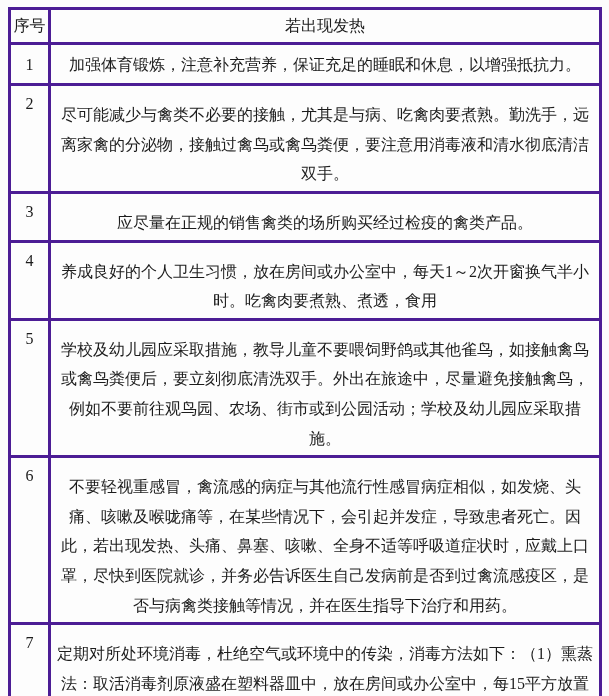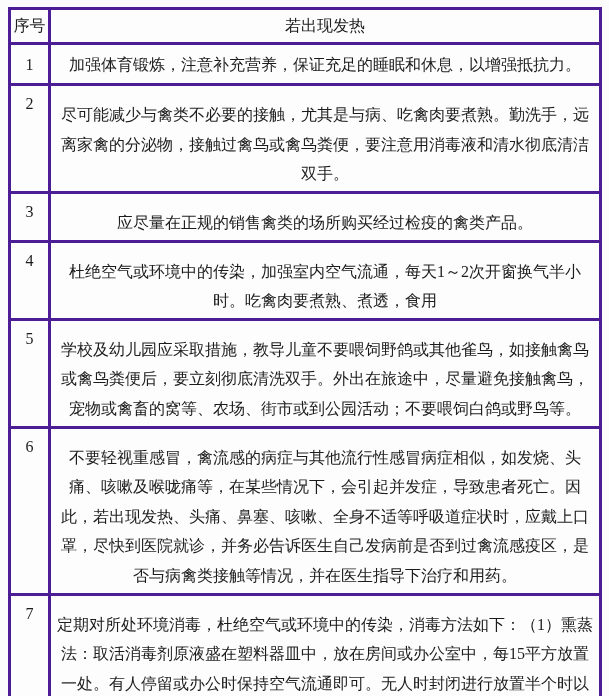--- a/index.html
+++ b/index.html
@@ -75,25 +75,25 @@
       <tr>
         <td class="no-cell">2</td>
         <td class="measure-cell">尽可能减少与禽类不必要的接触，尤其是与病、吃禽肉要煮熟。勤洗手，远离家禽的分泌物，接触过禽鸟或禽鸟粪便，要注意用消毒液和清水彻底清洁双手。</td>
       </tr>
       <tr>
         <td class="no-cell">3</td>
         <td class="measure-cell">应尽量在正规的销售禽类的场所购买经过检疫的禽类产品。</td>
       </tr>
       <tr>
         <td class="no-cell">4</td>
-        <td class="measure-cell">杜绝空气或环境中的传染，加强室内空气流通，每天1～2次开窗换气半小时。吃禽肉要煮熟、煮透，食用</td>
+        <td class="measure-cell">养成良好的个人卫生习惯，放在房间或办公室中，每天1～2次开窗换气半小时。吃禽肉要煮熟、煮透，食用</td>
       </tr>
       <tr>
         <td class="no-cell">5</td>
-        <td class="measure-cell">学校及幼儿园应采取措施，教导儿童不要喂饲野鸽或其他雀鸟，如接触禽鸟或禽鸟粪便后，要立刻彻底清洗双手。外出在旅途中，尽量避免接触禽鸟，宠物或禽畜的窝等、农场、街市或到公园活动；不要喂饲白鸽或野鸟等。</td>
+        <td class="measure-cell">学校及幼儿园应采取措施，教导儿童不要喂饲野鸽或其他雀鸟，如接触禽鸟或禽鸟粪便后，要立刻彻底清洗双手。外出在旅途中，尽量避免接触禽鸟，例如不要前往观鸟园、农场、街市或到公园活动；学校及幼儿园应采取措施。</td>
       </tr>
       <tr>
         <td class="no-cell">6</td>
         <td class="measure-cell">不要轻视重感冒，禽流感的病症与其他流行性感冒病症相似，如发烧、头痛、咳嗽及喉咙痛等，在某些情况下，会引起并发症，导致患者死亡。因此，若出现发热、头痛、鼻塞、咳嗽、全身不适等呼吸道症状时，应戴上口罩，尽快到医院就诊，并务必告诉医生自己发病前是否到过禽流感疫区，是否与病禽类接触等情况，并在医生指导下治疗和用药。</td>
       </tr>
       <tr>
         <td class="no-cell">7</td>
         <td class="measure-cell">定期对所处环境消毒，杜绝空气或环境中的传染，消毒方法如下：（1）熏蒸法：取活消毒剂原液盛在塑料器皿中，放在房间或办公室中，每15平方放置一处。有人停留或办公时保持空气流通即可。无人时封闭进行放置半个时以上效果更好。（2）冲洗法：将活消毒剂稀释，可冲洗地板、宠物或禽畜的窝等，擦拭宠物或禽畜停留过的地方，或冲洗塑料餐具器皿。（3）喷雾法：将消毒剂稀释水，装塑料喷壶进行对需消毒的地方喷雾。</td>
       </tr>
     </tbody>

